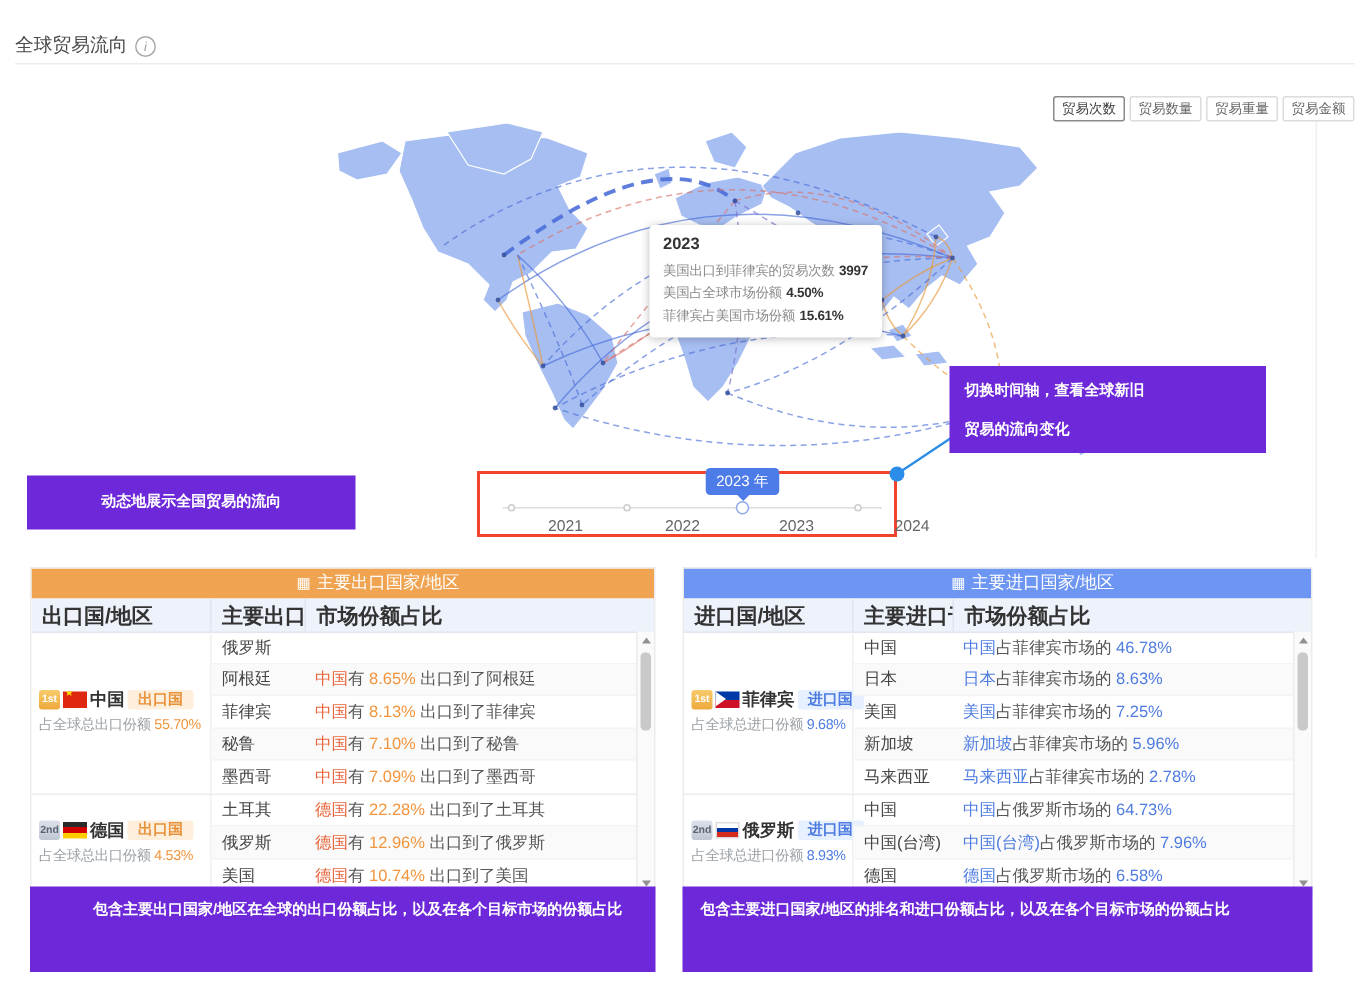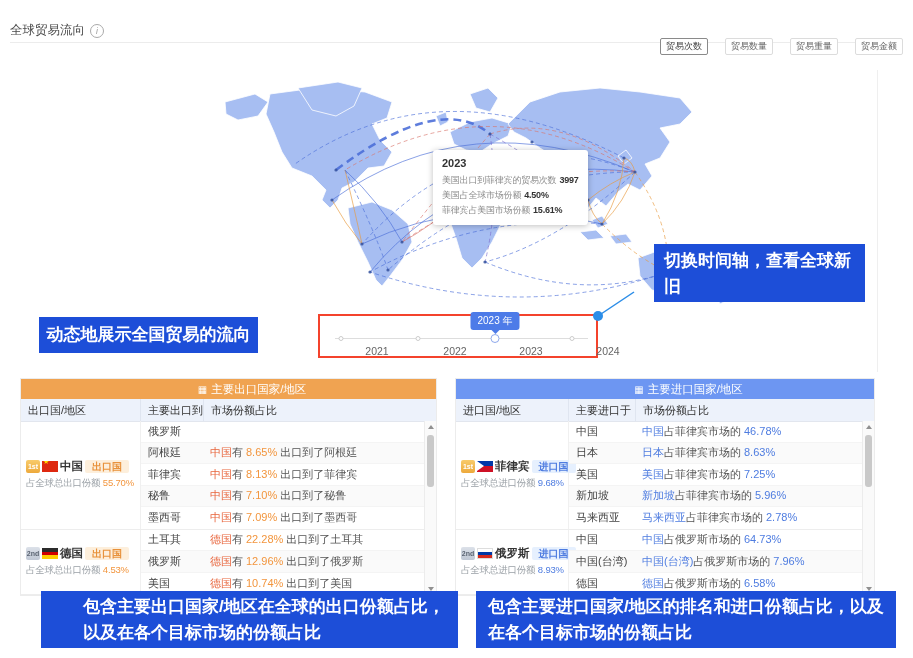--- a/index.html
+++ b/index.html
@@ -7,21 +7,21 @@
         font-family:"Liberation Sans","DejaVu Sans",sans-serif;-webkit-font-smoothing:antialiased;}
 
   
   .card-title{position:absolute;left:10px;top:22px;font-size:12.5px;color:#4a4a4a;display:flex;align-items:center;gap:5px;}
   .info-dot{display:inline-block;width:12px;height:12px;border:1px solid #aaa;border-radius:50%;
             font-size:8.5px;line-height:12px;text-align:center;color:#999;font-style:italic;}
   .title-divider{position:absolute;left:10px;top:42px;width:893px;height:1px;background:#ececec;}
   .panel-right-border{position:absolute;left:877px;top:70px;width:1px;height:302px;background:#efefef;}
 
   
-  .toolbar{position:absolute;top:38px;right:10px;display:flex;gap:17px;}
+  .toolbar{position:absolute;top:64px;right:10px;display:flex;gap:3px;}
   .tb-btn{font-family:inherit;font-size:9px;color:#666;background:#fff;border:1px solid #dcdcdc;
           border-radius:2px;padding:3px 5px;line-height:1;cursor:pointer;}
   .tb-btn.active{border-color:#8a8a8a;color:#3d3d3d;}
 
   
   .map-svg{position:absolute;left:140px;top:72px;z-index:1;}
   .land path{fill:#A7BEF2;stroke:#ffffff;stroke-width:0.8;}
   .arc{fill:none;stroke-width:1;opacity:0.65;}
   .arc.b{stroke:#4C6FD8;} .arc.o{stroke:#E8993E;} .arc.r{stroke:#D9756C;} .arc.p{stroke:#7C6FCE;}
   .arc.d{stroke-dasharray:4 3;}
@@ -42,36 +42,36 @@
   .tl-handle{position:absolute;top:334px;width:9px;height:9px;border:1.5px solid #8FA9EC;background:#fff;border-radius:50%;z-index:4;transform:translateX(-50%);box-sizing:border-box;}
   .tl-year{position:absolute;top:345px;font-size:10.5px;color:#666;z-index:3;transform:translateX(-50%);margin-left:36px;}
   .tl-bubble{position:absolute;top:312px;transform:translateX(-50%);background:#4D7BE8;color:#fff;
              font-size:10px;padding:2px 7px;border-radius:3px;z-index:5;white-space:nowrap;}
   .tl-bubble::after{content:"";position:absolute;left:50%;margin-left:-4px;bottom:-4px;
              border-left:4px solid transparent;border-right:4px solid transparent;border-top:4px solid #4D7BE8;}
   .blue-dot{position:absolute;left:593px;top:311px;width:10px;height:10px;border-radius:50%;background:#2B8DE8;z-index:6;}
   .overlay-svg{position:absolute;left:0;top:0;z-index:5;pointer-events:none;}
 
   
-  .anno{position:absolute;background:#1d4ed8;color:#fff;font-weight:bold;font-size:17px;z-index:7;box-sizing:border-box;margin-left:21px;}
+  .anno{position:absolute;background:#6d28d9;color:#fff;font-weight:bold;font-size:10px;z-index:7;box-sizing:border-box;}
   .anno-map-left{left:18px;top:317px;width:219px;height:36px;line-height:36px;text-align:center;}
   .anno-map-right{left:633px;top:244px;width:211px;height:58px;padding:4px 0 0 10px;line-height:26px;}
   .anno-bottom{top:591px;height:57px;padding:3px 12px 0 12px;line-height:26px;}
   .anno-bl{left:20px;width:417px;padding-left:42px;}
   .anno-br{left:455px;width:420px;}
 
   
   .trade-table{position:absolute;top:378px;height:218px;background:#fff;border:1px solid #ececec;box-sizing:border-box;z-index:2;overflow:hidden;}
   .trade-table.export{left:20px;width:417px;}
   .trade-table.import{left:455px;width:420px;}
   .tt-head{height:20px;line-height:20px;text-align:center;color:#fff;font-size:11.5px;padding-left:47px;}
   .export .tt-head{background:#F0A351;}
   .import .tt-head{background:#6D96F2;}
   .tt-head-icon{margin-right:4px;font-size:10px;}
-  .tt-cols{display:flex;height:22px;line-height:22px;background:#EDF2FB;font-size:11px;font-weight:normal;color:#333;border-bottom:1px solid #e2e6ee;}
+  .tt-cols{display:flex;height:22px;line-height:22px;background:#EDF2FB;font-size:14px;font-weight:bold;color:#333;border-bottom:1px solid #e2e6ee;}
   .tc{box-sizing:border-box;padding-left:7px;border-right:1px solid #dfe5f0;white-space:nowrap;overflow:hidden;}
   .tc:last-child{border-right:none;}
   .export .c1{width:120px;} .export .c2{width:63px;} .export .c3{flex:1;}
   .import .c1{width:113px;} .import .c2{width:67px;} .import .c3{flex:1;}
   .tt-body{position:absolute;left:0;top:42px;right:12px;bottom:0;overflow:hidden;font-size:11px;}
   .tgroup{display:flex;border-bottom:1px solid #ededed;}
   .gcell{box-sizing:border-box;border-right:1px solid #f0f0f0;display:flex;flex-direction:column;justify-content:center;padding-left:5px;}
   .export .gcell{width:120px;} .import .gcell{width:113px;}
   .growz{flex:1;display:flex;flex-direction:column;}
   .trow{display:flex;align-items:center;height:21.5px;box-sizing:border-box;border-bottom:1px solid #f4f4f4;}

